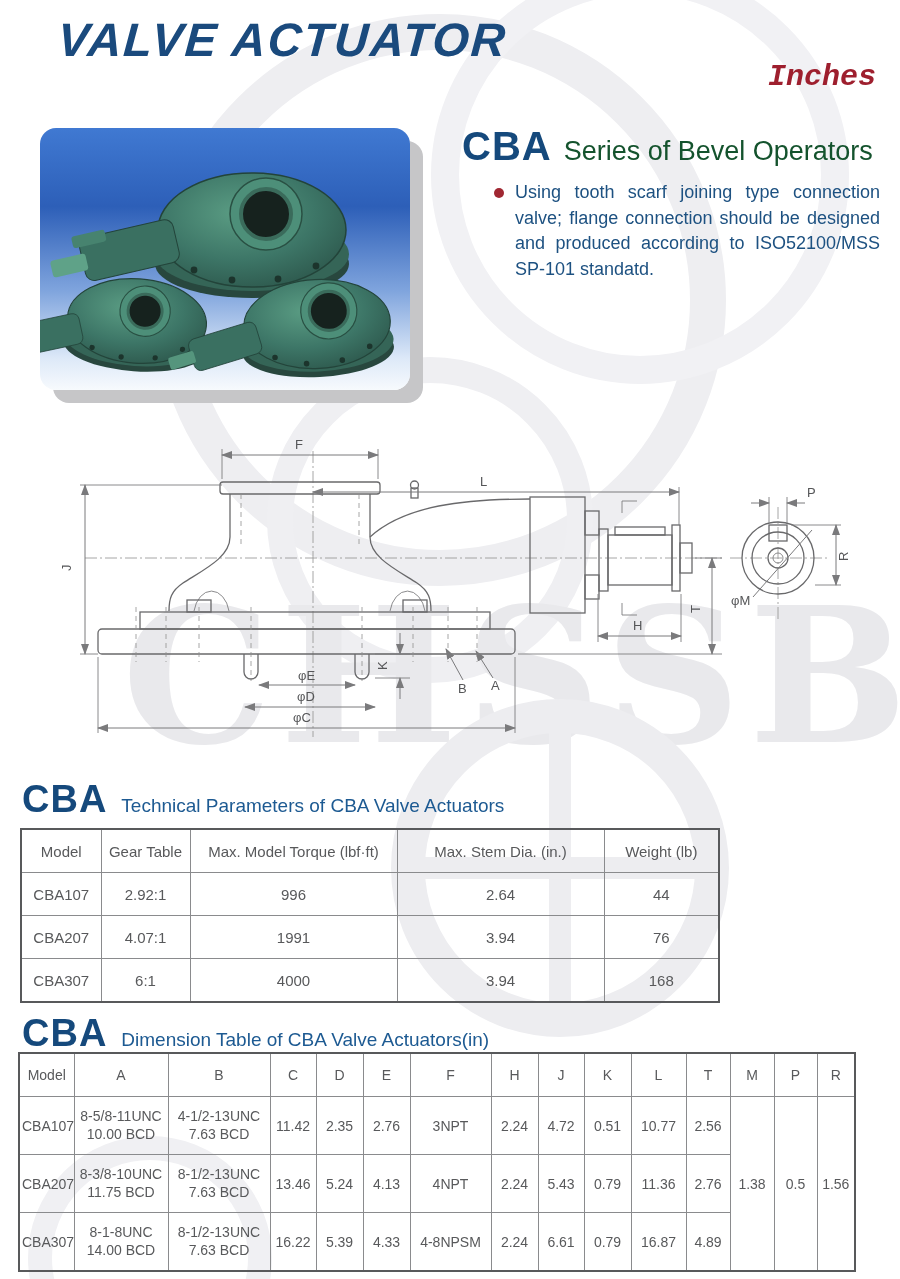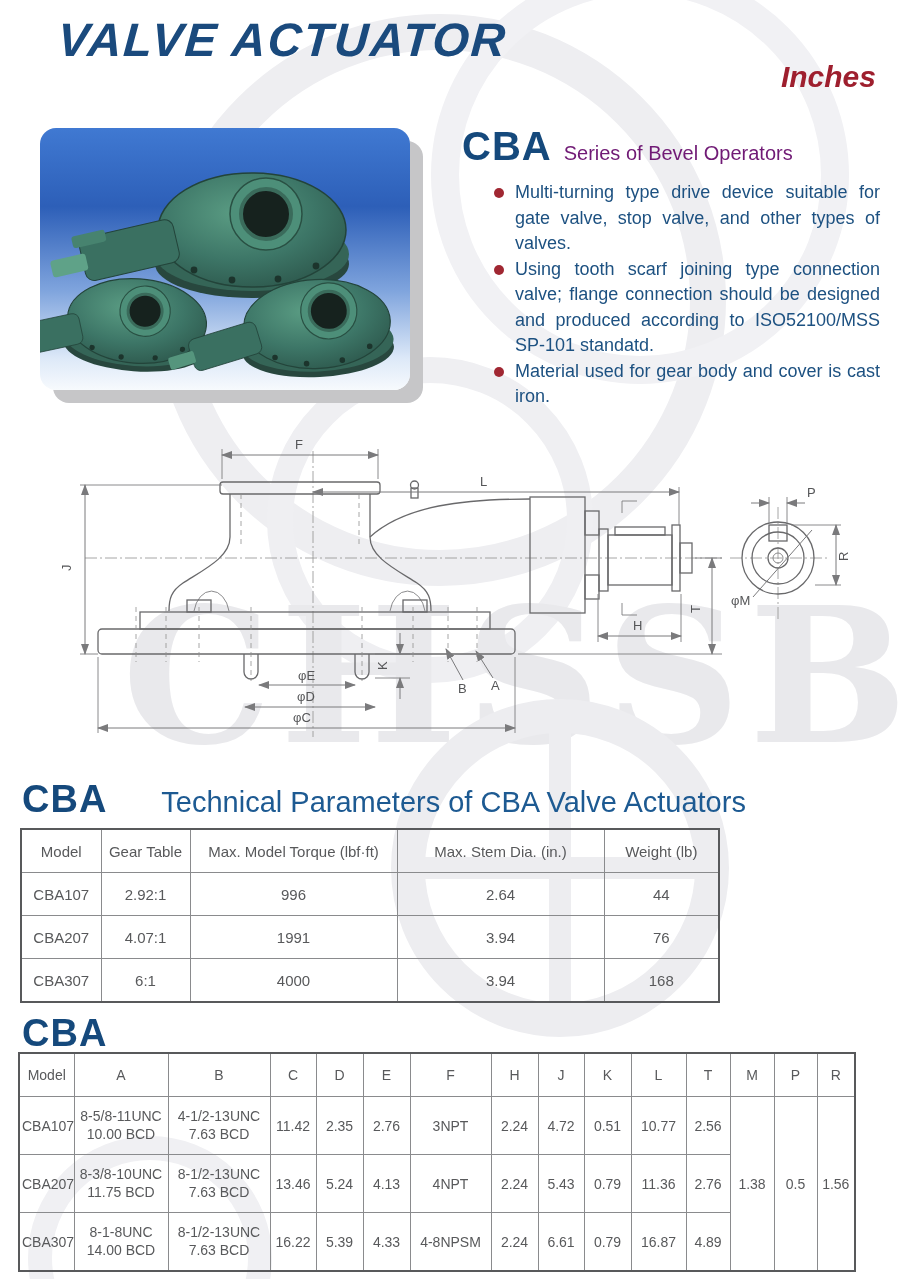--- a/index.html
+++ b/index.html
@@ -4,45 +4,45 @@
 <style>
   html,body{margin:0;padding:0;background:#fff;}
   #page{position:relative;width:900px;height:1279px;background:#ffffff;overflow:hidden;
         font-family:"Liberation Sans",sans-serif;}
   .layer{position:absolute;z-index:1;}
   
   #wm{position:absolute;left:0;top:0;z-index:0;}
   
   #title{left:56px;top:12px;font-size:47px;font-weight:bold;font-style:italic;
          letter-spacing:2px;color:#1a4a7d;transform:skewX(-4deg);transform-origin:left bottom;}
-  #inches{right:24px;top:60px;font-size:30px;font-weight:bold;font-style:italic;color:#9e1f2e;}
+  #inches{right:24px;top:60px;font-size:30px;font-weight:bold;font-style:italic;color:#9e1f2e;font-family:Liberation Mono, monospace;}
   
   #photo{left:40px;top:128px;width:370px;height:262px;border-radius:16px;overflow:hidden;
          background:linear-gradient(180deg,#4079d2 0%,#2d5fb8 30%,#7fa4dd 62%,#dde9f8 88%,#f7fafd 100%);
          box-shadow:13px 13px 0 #c6c6c8;}
   
   #series-head{left:462px;top:124px;display:flex;align-items:baseline;gap:12px;white-space:nowrap;}
   #series-head .code{font-size:40px;font-weight:bold;color:#15497c;letter-spacing:1px;}
-  #series-head .rest{font-size:20px;color:#701a75;}
+  #series-head .rest{font-size:27px;color:#14532d;}
   #bullets{left:494px;top:180px;width:386px;margin:0;padding:0;list-style:none;}
   #bullets li{display:flex;gap:11px;margin:0;}
   #bullets .dot{flex:0 0 10px;width:10px;height:10px;border-radius:50%;background:#a02732;margin-top:8px;}
   #bullets .bt{font-size:18px;line-height:25.5px;color:#1d5181;text-align:justify;}
   
   #drawing{left:25px;top:437px;}
   .body{fill:none;stroke:#69696b;stroke-width:1.3;}
   .thin{fill:none;stroke:#7e7e80;stroke-width:0.9;}
   .dim{fill:none;stroke:#7a7a7c;stroke-width:1;}
   .cl{fill:none;stroke:#8f8f91;stroke-width:0.8;stroke-dasharray:12 3 2 3;}
   .dash{fill:none;stroke:#8f8f91;stroke-width:0.8;stroke-dasharray:5 4;}
   .dlab{font-family:"Liberation Sans",sans-serif;font-size:13px;fill:#555658;}
   
   .sec-head{display:flex;align-items:baseline;gap:14px;white-space:nowrap;}
   .sec-head .code{font-size:38px;font-weight:bold;color:#15497c;letter-spacing:1px;}
-  .sec-head .rest{font-size:29px;color:#1d5a92;margin-left:40px;}
+  .sec-head .rest{font-size:19px;color:#1d5a92;}
   #params-head{left:22px;top:778px;}
   #dims-head{left:22px;top:1012px;}
   
   table{border-collapse:collapse;table-layout:fixed;background:transparent;}
   td,th{border:1px solid #8a8b8d;text-align:center;vertical-align:middle;
         color:#58595b;font-weight:normal;padding:0 2px;}
   #params-table{left:20px;top:828px;}
   #params-table table{width:698px;border:2px solid #58595b;}
   #params-table th{height:42px;font-size:15px;}
   #params-table td{height:42px;font-size:15px;}
@@ -136,29 +136,21 @@
   </div>
 
   <div class="layer" id="series-head">
     <span class="code">CBA</span>
     <span class="rest">Series of Bevel Operators</span>
   </div>
 
   <ul class="layer" id="bullets">
     <li>
         <span class="dot"></span>
-        <span class="bt">Multi-turning type drive device suitable for gate valve, stop valve, and other types of valves.</span>
-      </li>
-    <li>
-        <span class="dot"></span>
         <span class="bt">Using tooth scarf joining type connection valve; flange connection should be designed and produced according to ISO52100/MSS SP-101 standatd.</span>
-      </li>
-    <li>
-        <span class="dot"></span>
-        <span class="bt">Material used for gear body and cover is cast iron.</span>
       </li>
   </ul>
 
   <svg class="layer" id="drawing" width="870" height="333" viewBox="0 0 870 333">
     <defs>
       <marker id="are" markerWidth="11" markerHeight="8" refX="10" refY="4" orient="auto" markerUnits="userSpaceOnUse">
         <path d="M0,0 L11,4 L0,8 z" fill="#7a7a7c"></path>
       </marker>
       <marker id="ars" markerWidth="11" markerHeight="8" refX="1" refY="4" orient="auto" markerUnits="userSpaceOnUse">
         <path d="M11,0 L0,4 L11,8 z" fill="#7a7a7c"></path>
@@ -320,20 +312,21 @@
         <td>4000</td>
         <td>3.94</td>
         <td>168</td>
       </tr>
     </tbody>
       </table>
   </div>
 
   <div class="layer sec-head" id="dims-head">
     <span class="code">CBA</span>
+    <span class="rest">Dimension Table of CBA Valve Actuators(in)</span>
   </div>
 
   <div class="layer" id="dims-table">
     <table>
       <colgroup>
         <col style="width:55px">
           <col style="width:94px">
           <col style="width:102px">
           <col style="width:46px">
         <col style="width:47px">

